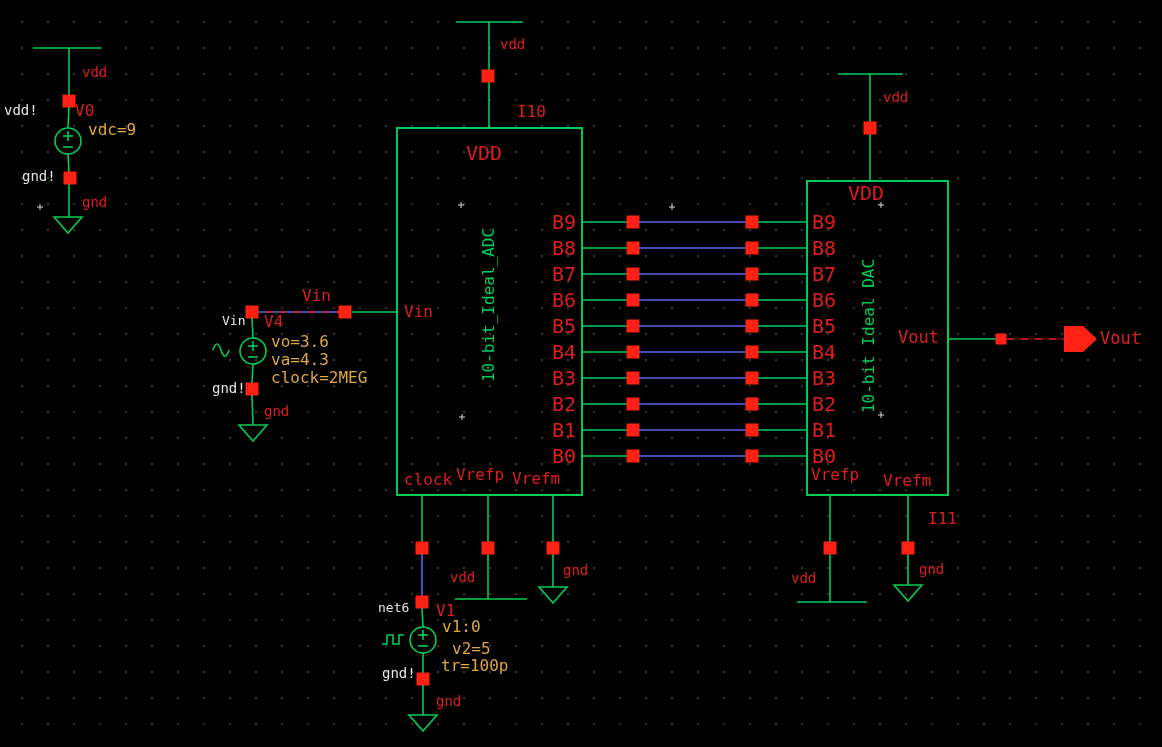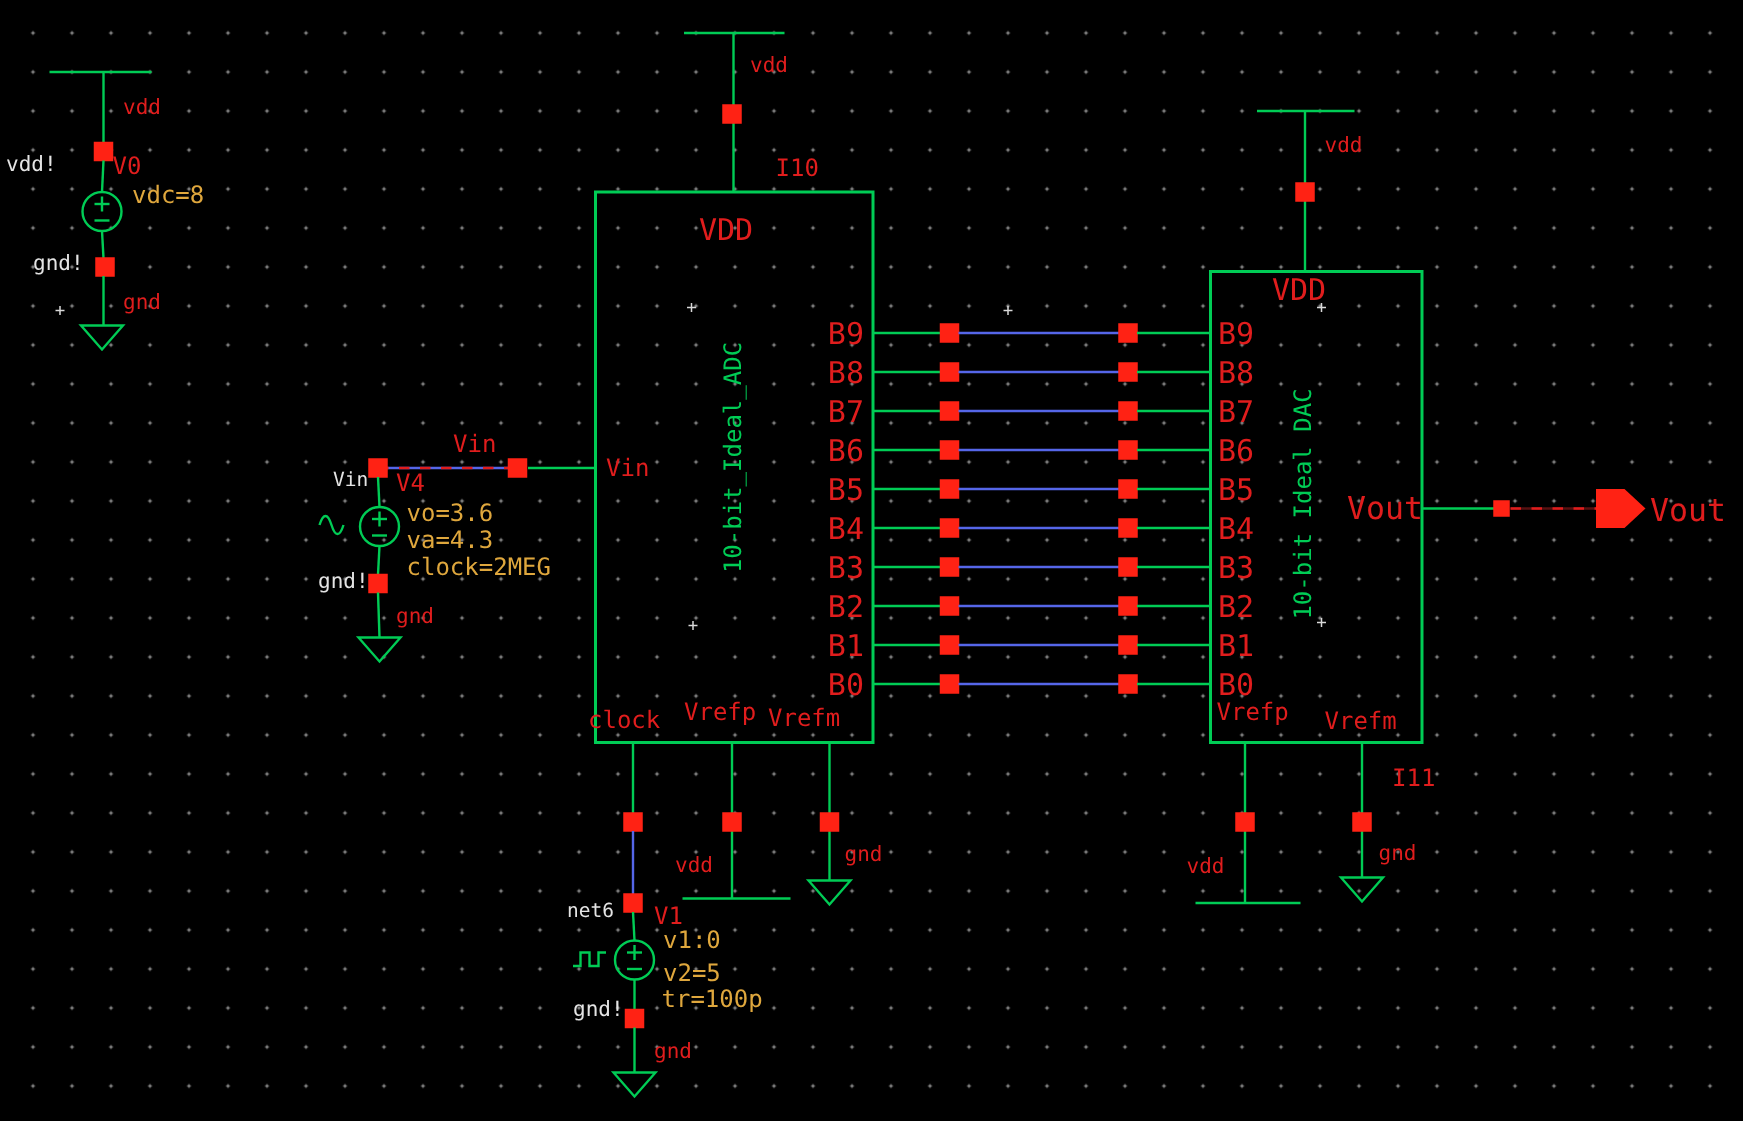--- a/index.html
+++ b/index.html
@@ -18,21 +18,21 @@
   .pin{fill:#ff2214;stroke:none;}
   .dashred{stroke:#e01d1d;stroke-width:1.6;fill:none;stroke-dasharray:7 7;}
   .dashbase{stroke:#571010;stroke-width:1.6;fill:none;}
   .port{fill:#ff2214;stroke:none;}
   .mark{stroke:#d8d8d8;stroke-width:1;fill:none;}
   .lbl{position:absolute;line-height:1;white-space:pre;font-size:16px;}
   .red{color:#e01d1d;}
   .white{color:#e4e4e4;}
   .orange{color:#dfa73d;}
   .green{color:#00cc55;}
-  .s13{font-size:13px;} .s14{font-size:14px;} .s17{font-size:21px;} .s20{font-size:20px;}
+  .s13{font-size:13px;} .s14{font-size:14px;} .s17{font-size:17px;} .s20{font-size:20px;}
   .tr{text-align:right;}
   .vtext{width:180px;text-align:center;transform:rotate(-90deg);}
 </style>
 </head>
 <body>
 
 <div id="canvas">
 
   <svg width="1162" height="747">
 
@@ -200,48 +200,48 @@
     <path class="mark" d="M459,417 h6 M462,414 v6"></path>
     <path class="mark" d="M669,207 h6 M672,204 v6"></path>
     <path class="mark" d="M878,205 h6 M881,202 v6"></path>
     <path class="mark" d="M878,415 h6 M881,412 v6"></path>
     <path class="mark" d="M37,207 h6 M40,204 v6"></path>
   </svg>
 
   <div class="lbl red s14" style="left:82px;top:65px">vdd</div>
   <div class="lbl white s14" style="left:4px;top:103px">vdd!</div>
   <div class="lbl red" style="left:75px;top:103px">V0</div>
-  <div class="lbl orange" style="left:88px;top:122px">vdc=8</div>
+  <div class="lbl orange" style="left:88px;top:122px">vdc=9</div>
   <div class="lbl white s14" style="left:22px;top:169px">gnd!</div>
   <div class="lbl red s14" style="left:82px;top:195px">gnd</div>
 
   <div class="lbl red" style="left:302px;top:288px">Vin</div>
   <div class="lbl white s13" style="left:222px;top:314px">Vin</div>
   <div class="lbl red" style="left:264px;top:314px">V4</div>
   <div class="lbl orange" style="left:271px;top:334px">vo=3.6</div>
   <div class="lbl orange" style="left:271px;top:352px">va=4.3</div>
   <div class="lbl orange" style="left:271px;top:370px">clock=2MEG</div>
   <div class="lbl white s14" style="left:212px;top:381px">gnd!</div>
   <div class="lbl red s14" style="left:264px;top:404px">gnd</div>
 
   <div class="lbl red s14" style="left:500px;top:37px">vdd</div>
   <div class="lbl red" style="left:517px;top:104px">I10</div>
   <div class="lbl red s20" style="left:466px;top:143px">VDD</div>
   <div class="lbl green vtext" style="left:399px;top:297px">10-bit_Ideal_ADC</div>
   <div class="lbl red" style="left:404px;top:304px">Vin</div>
-  <div class="lbl red" style="left:392px;top:472px">clock</div>
+  <div class="lbl red" style="left:404px;top:472px">clock</div>
   <div class="lbl red" style="left:456px;top:467px">Vrefp</div>
   <div class="lbl red" style="left:512px;top:471px">Vrefm</div>
   <div class="lbl red s14" style="left:450px;top:570px">vdd</div>
   <div class="lbl red s14" style="left:563px;top:563px">gnd</div>
 
   <div class="lbl white s13" style="left:378px;top:601px">net6</div>
   <div class="lbl red" style="left:436px;top:603px">V1</div>
   <div class="lbl orange" style="left:442px;top:619px">v1:0</div>
-  <div class="lbl orange" style="left:442px;top:641px">v2=5</div>
+  <div class="lbl orange" style="left:452px;top:641px">v2=5</div>
   <div class="lbl orange" style="left:441px;top:658px">tr=100p</div>
   <div class="lbl white s14" style="left:382px;top:666px">gnd!</div>
   <div class="lbl red s14" style="left:436px;top:694px">gnd</div>
 
   <div class="lbl red s14" style="left:883px;top:90px">vdd</div>
   <div class="lbl red s20" style="left:848px;top:183px">VDD</div>
   <div class="lbl green vtext" style="left:779px;top:328px">10-bit Ideal DAC</div>
   <div class="lbl red s17" style="left:898px;top:329px">Vout</div>
   <div class="lbl red" style="left:811px;top:467px">Vrefp</div>
   <div class="lbl red" style="left:883px;top:473px">Vrefm</div>

